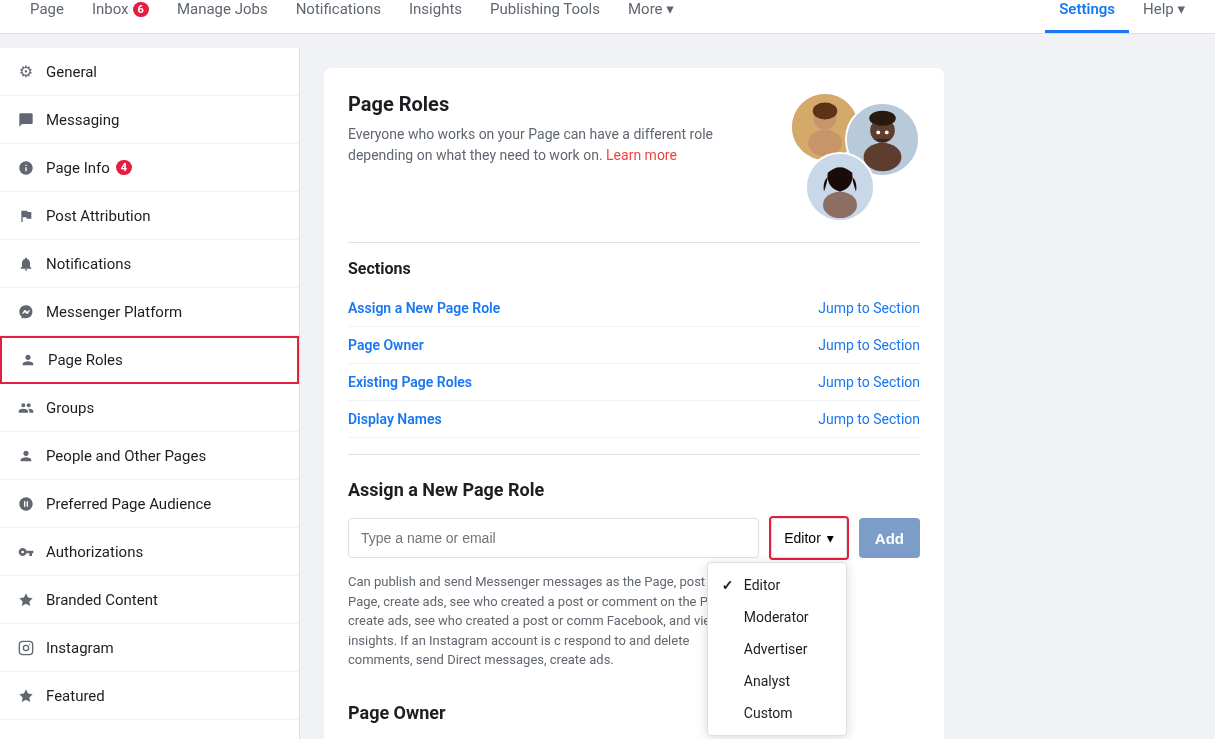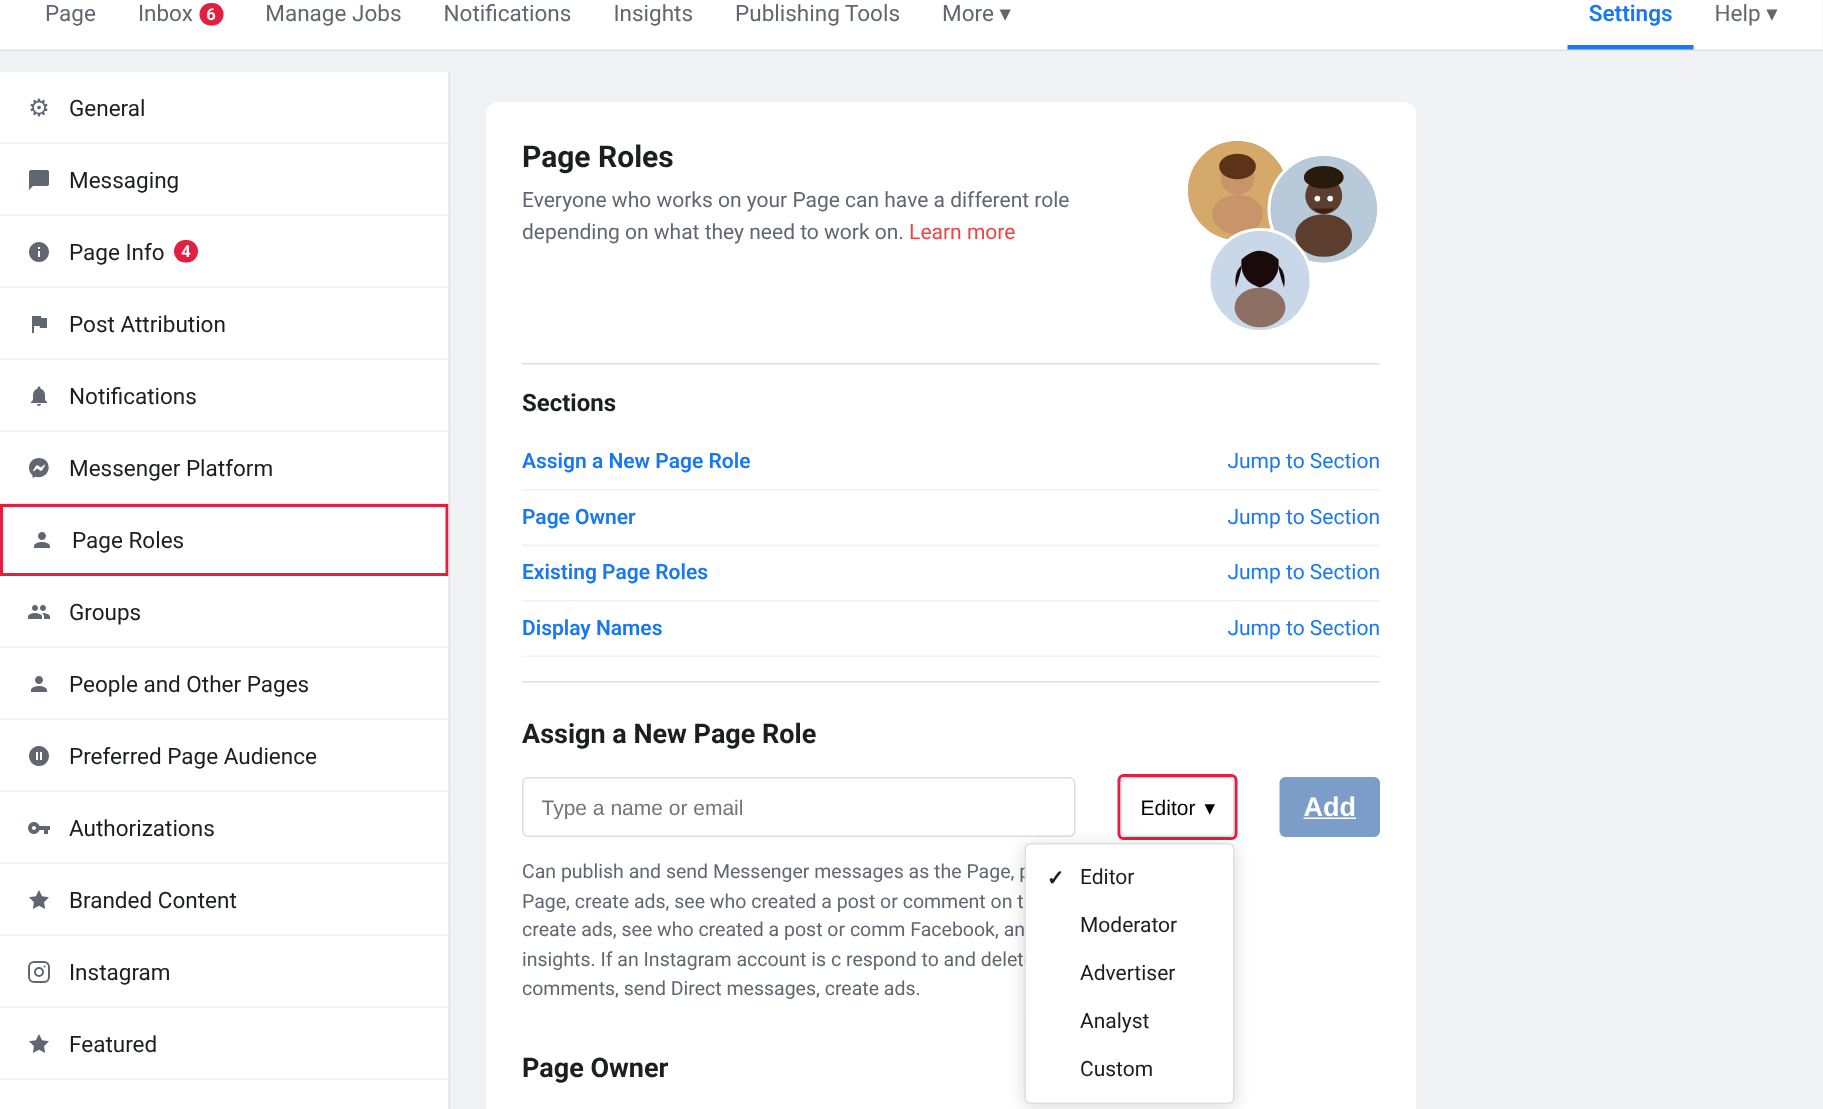--- a/index.html
+++ b/index.html
@@ -203,21 +203,21 @@
 
     
     .assign-title {
       font-size: 18px;
       font-weight: 700;
       margin: 24px 0 16px;
       color: #1c1e21;
     }
     .assign-row {
       display: flex;
-      gap: 28px;
+      gap: 10px;
       align-items: center;
       margin-bottom: 12px;
       position: relative;
     }
     .email-input {
       flex: 1;
       height: 40px;
       border: 1px solid #dddfe2;
       border-radius: 4px;
       padding: 0 12px;
@@ -245,24 +245,23 @@
     }
 
     
     .add-btn {
       height: 40px;
       background: #7b9dc7;
       color: #fff;
       border: none;
       border-radius: 4px;
       padding: 0 16px;
-      font-size: 18px;
+      font-size: 15px;
       font-weight: 600;
       cursor: pointer;
-      text-decoration: underline;
     }
 
     .assign-desc {
       color: #606770;
       font-size: 13px;
       line-height: 1.5;
       max-width: 400px;
     }
 
     

